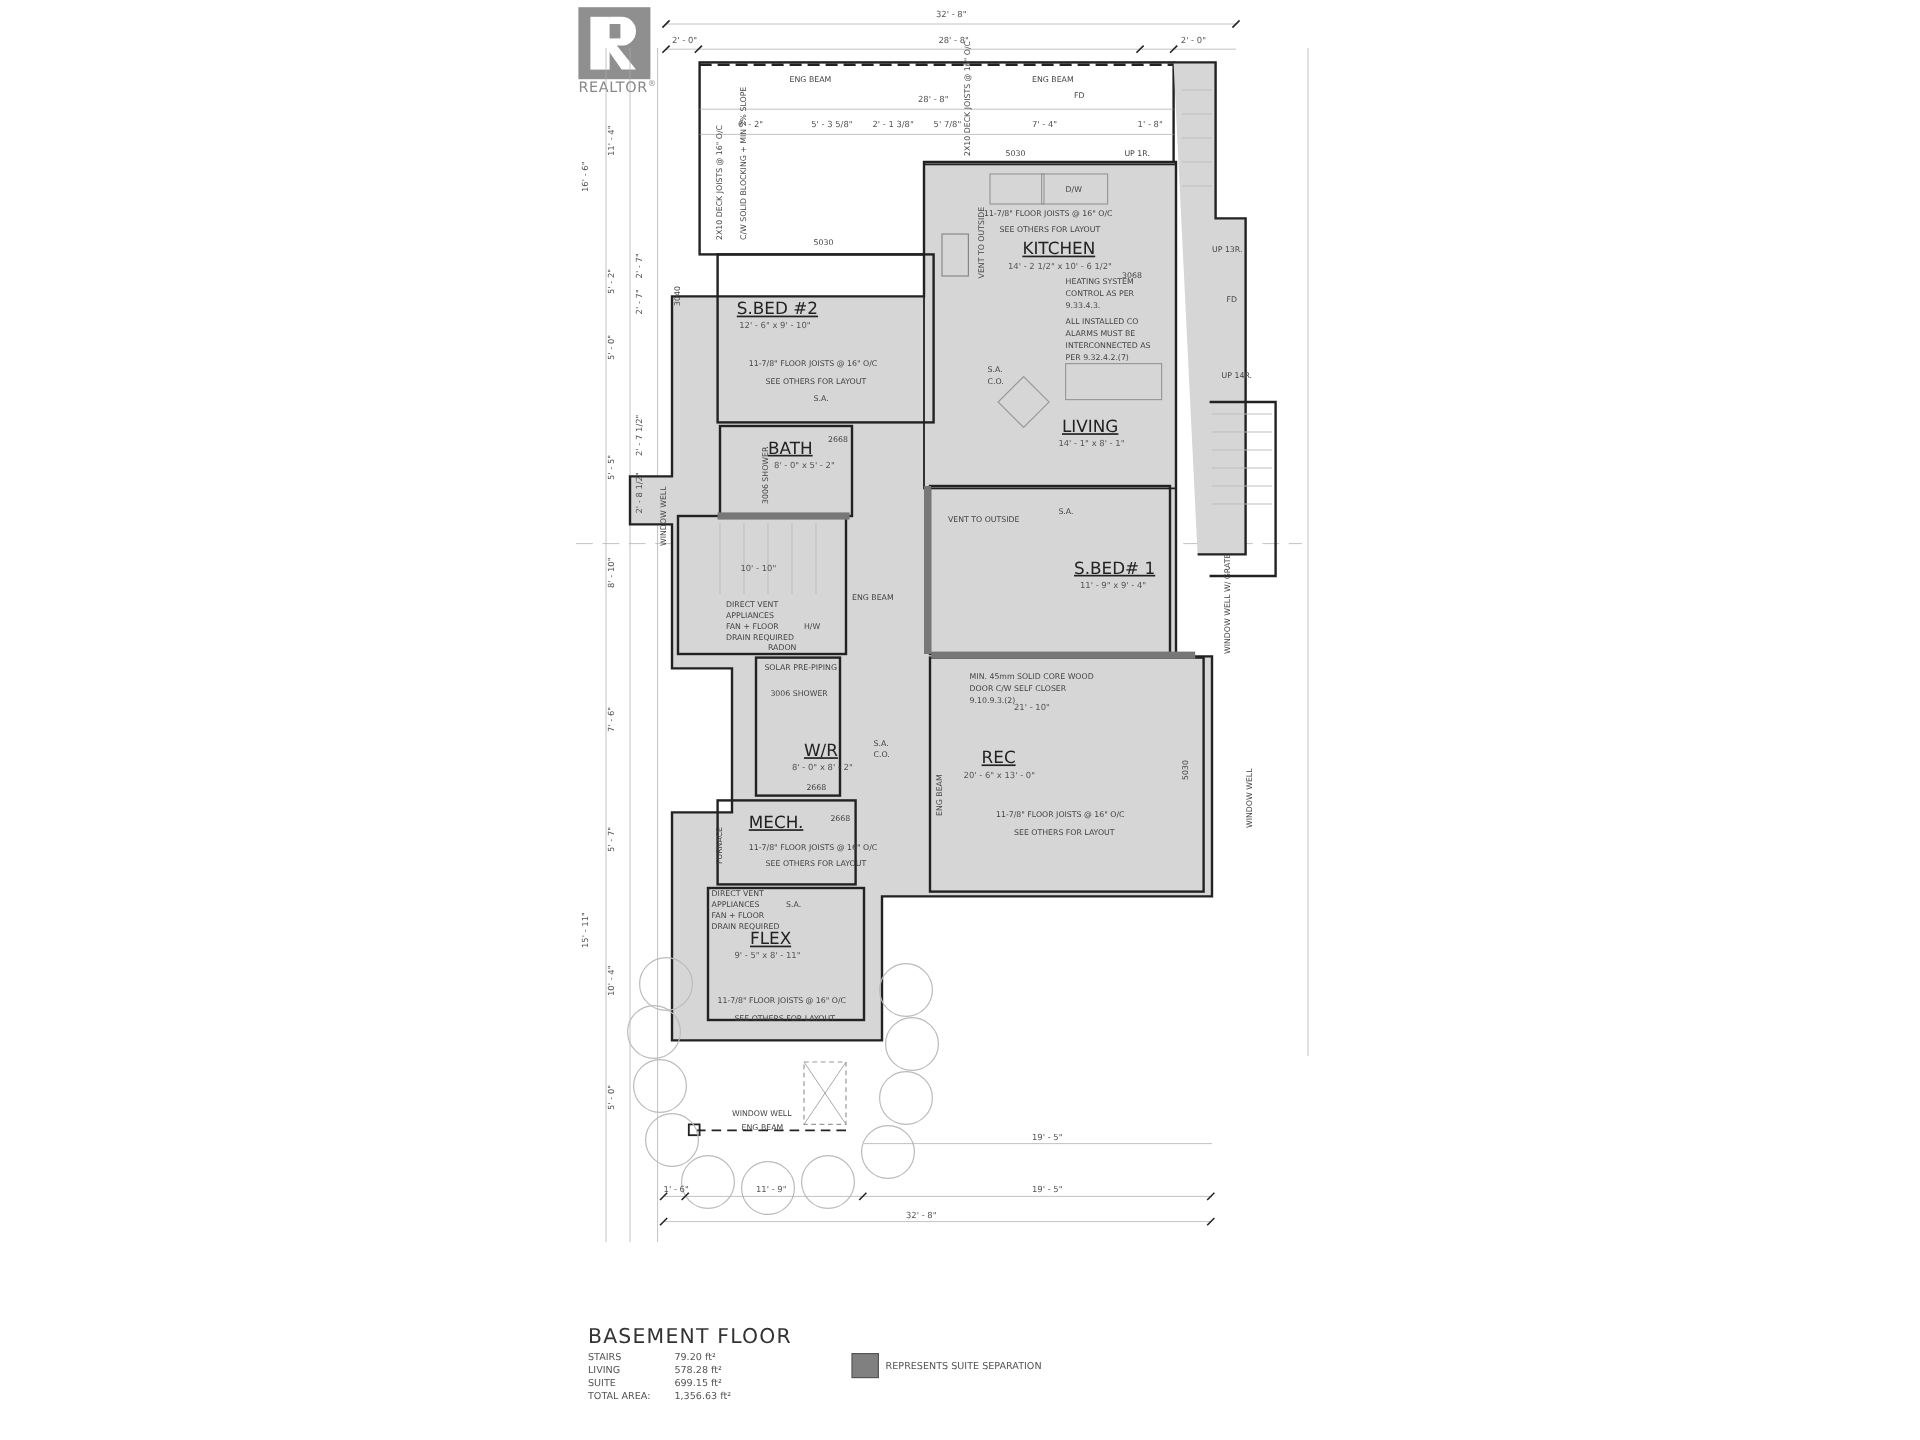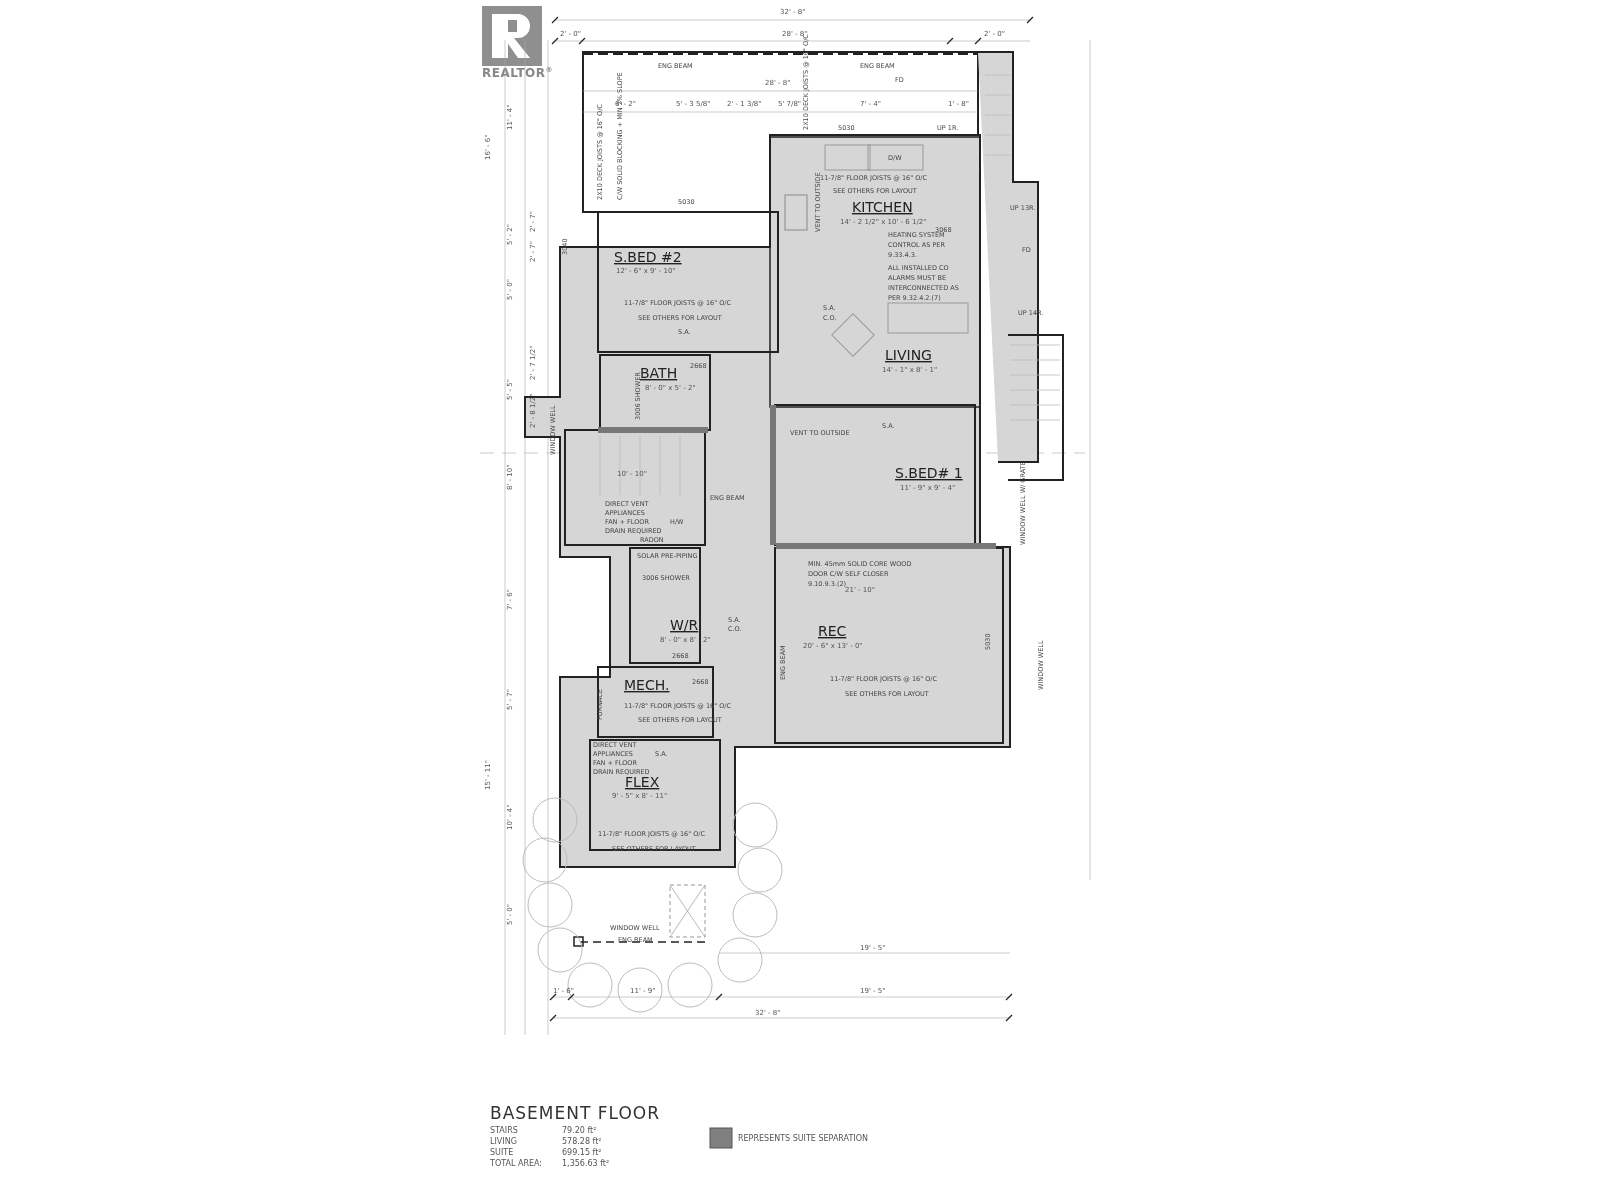--- a/index.html
+++ b/index.html
@@ -8,21 +8,21 @@
   .t{font-family:"DejaVu Sans",sans-serif;fill:#333;}
   .dim{font-size:7px;fill:#555;}
   .note{font-size:6.5px;fill:#444;}
   .room{font-size:14px;fill:#222;text-decoration:underline;}
   .wall{fill:#d6d6d6;stroke:#222;stroke-width:2;}
   .thin{stroke:#999;stroke-width:0.7;fill:none;}
   .dl{stroke:#aaa;stroke-width:0.6;fill:none;}
   .tick{stroke:#222;stroke-width:1.3;}
   .legend-title{font-size:17px;fill:#333;letter-spacing:1px;}
   .legend-row{font-size:8px;fill:#555;}
-  #logo{position:absolute;left:482px;top:6px;width:62px;height:80px;font-weight:bold;}
+  #logo{position:absolute;left:482px;top:6px;width:62px;height:80px;}
   #logo .box{width:60px;height:60px;background:#8f8f8f;position:relative;}
   #logo .txt{font-size:12px;color:#888;letter-spacing:0.5px;font-family:"DejaVu Sans",sans-serif;}
 </style>
 </head>
 <body>
 
 <div id="logo">
   <div class="box">
     <svg width="60" height="60" style="position:static">
       <rect x="10" y="8" width="16" height="44" fill="#fff"></rect>

